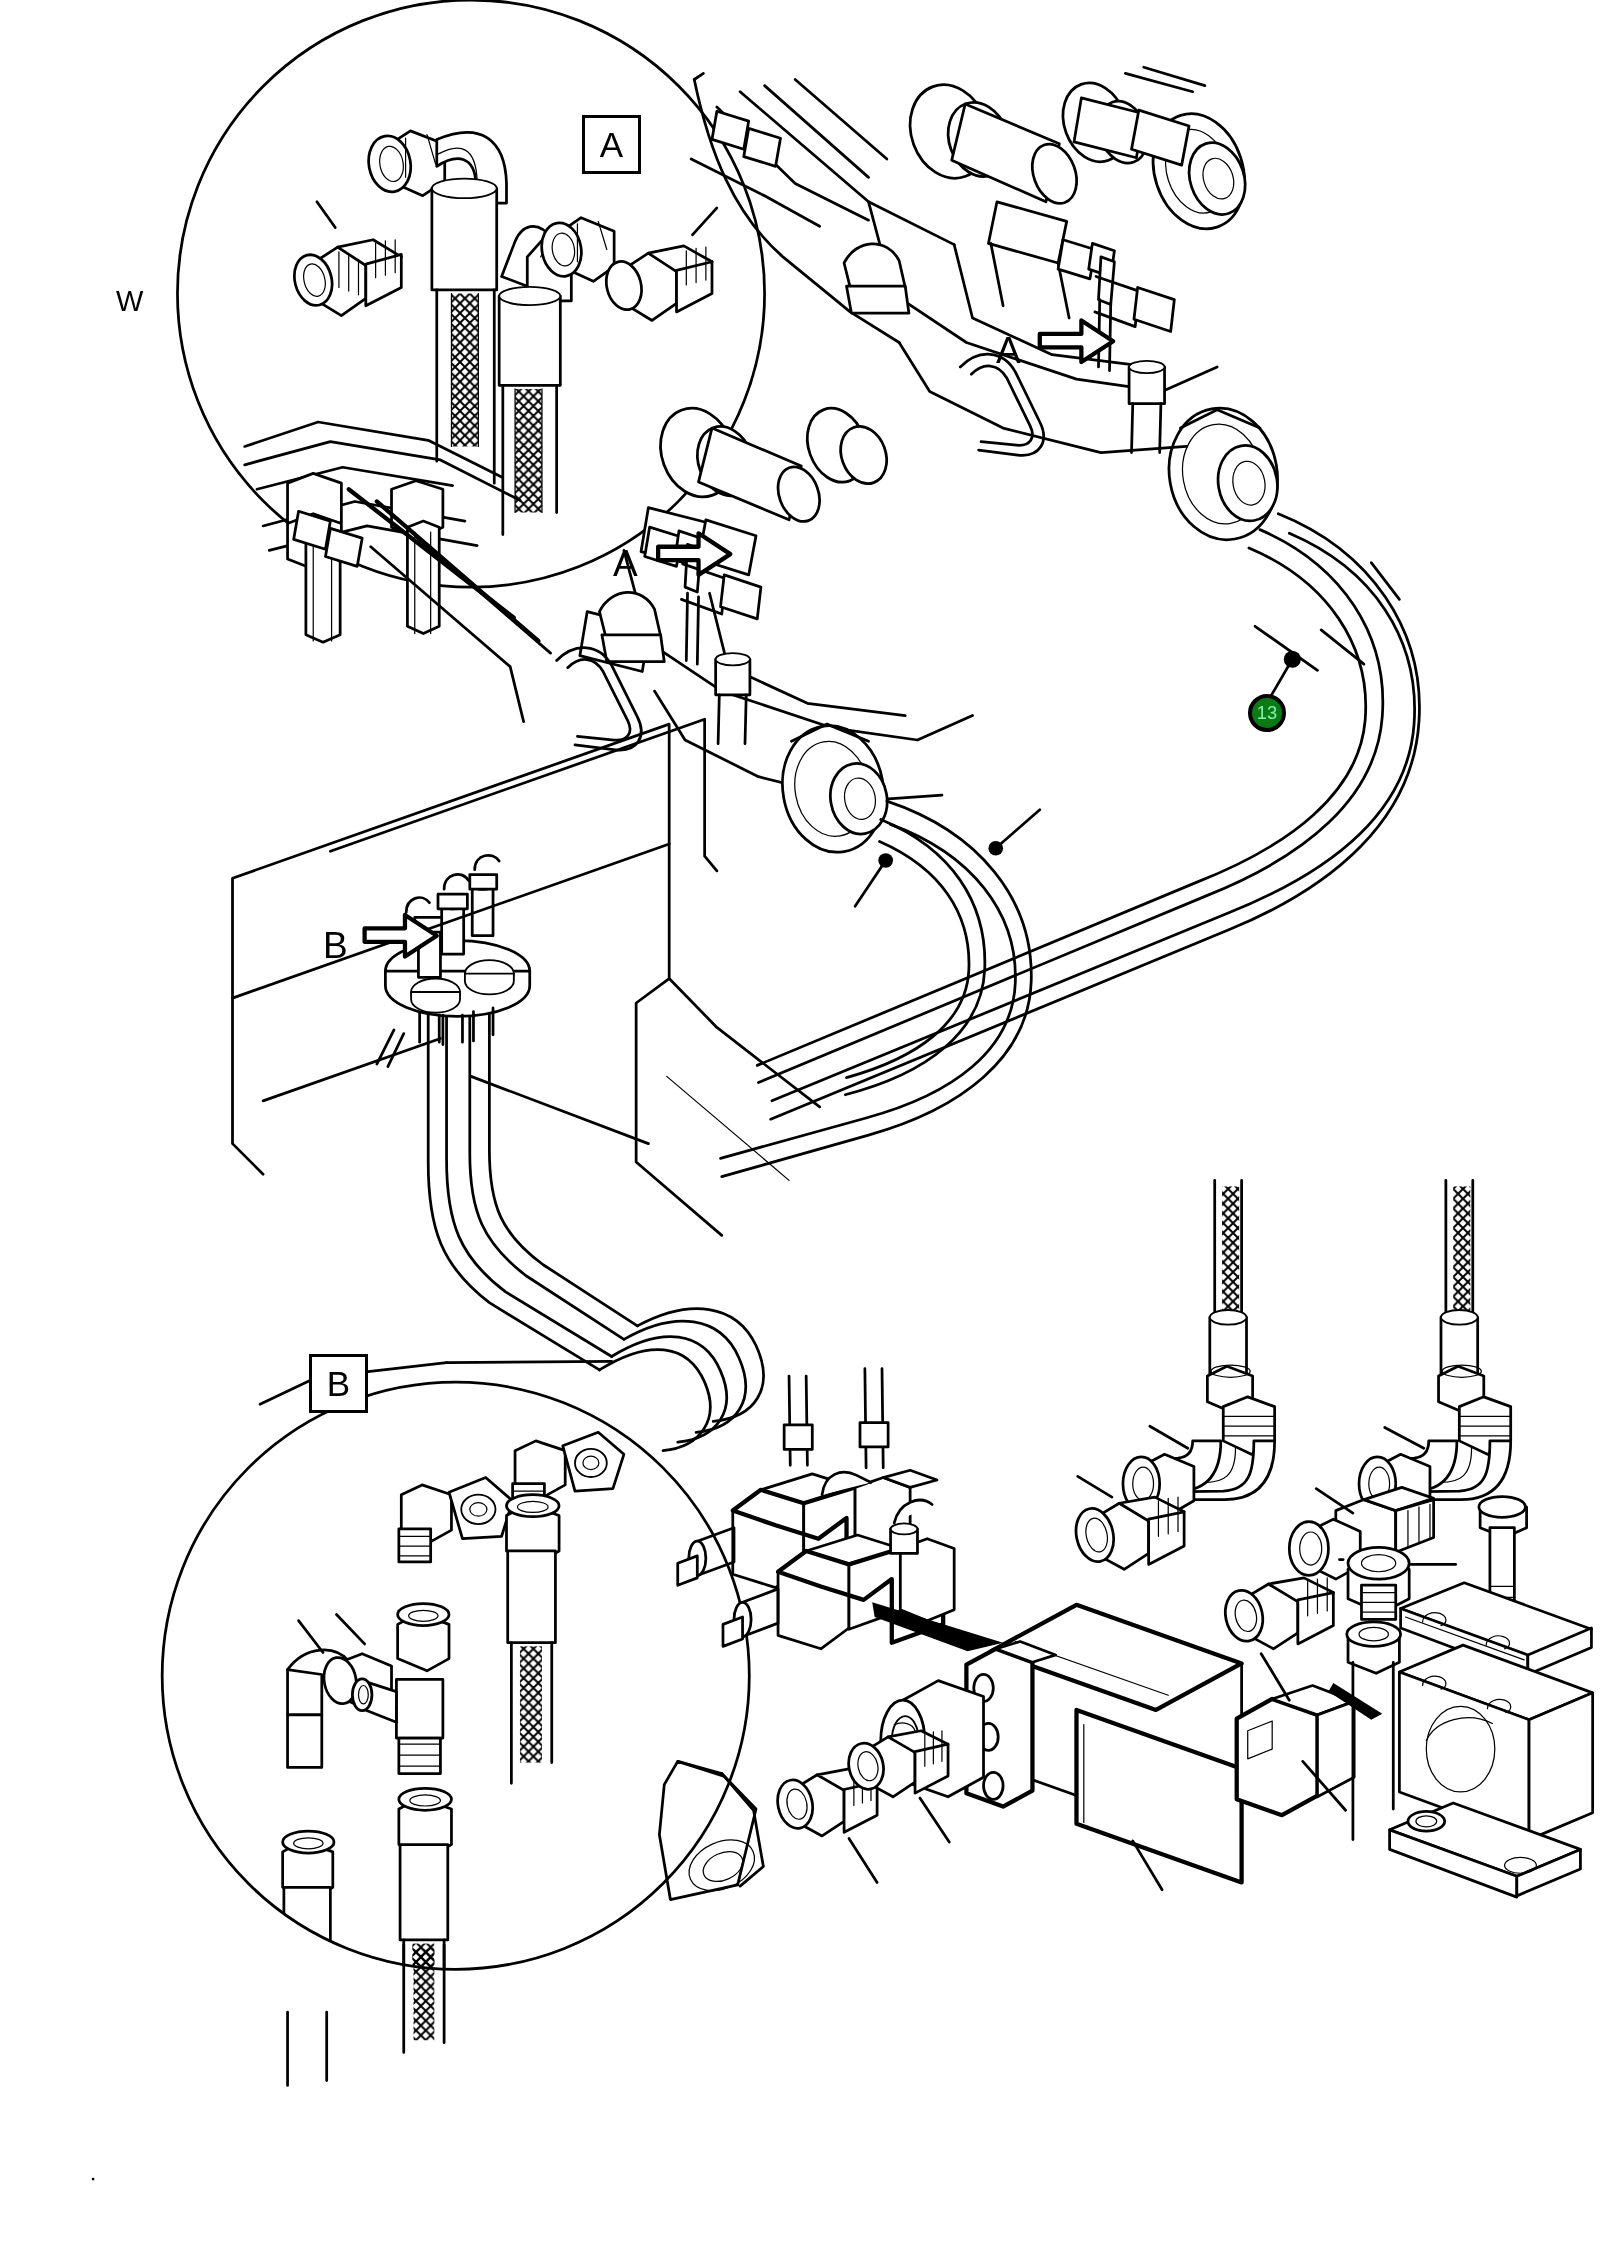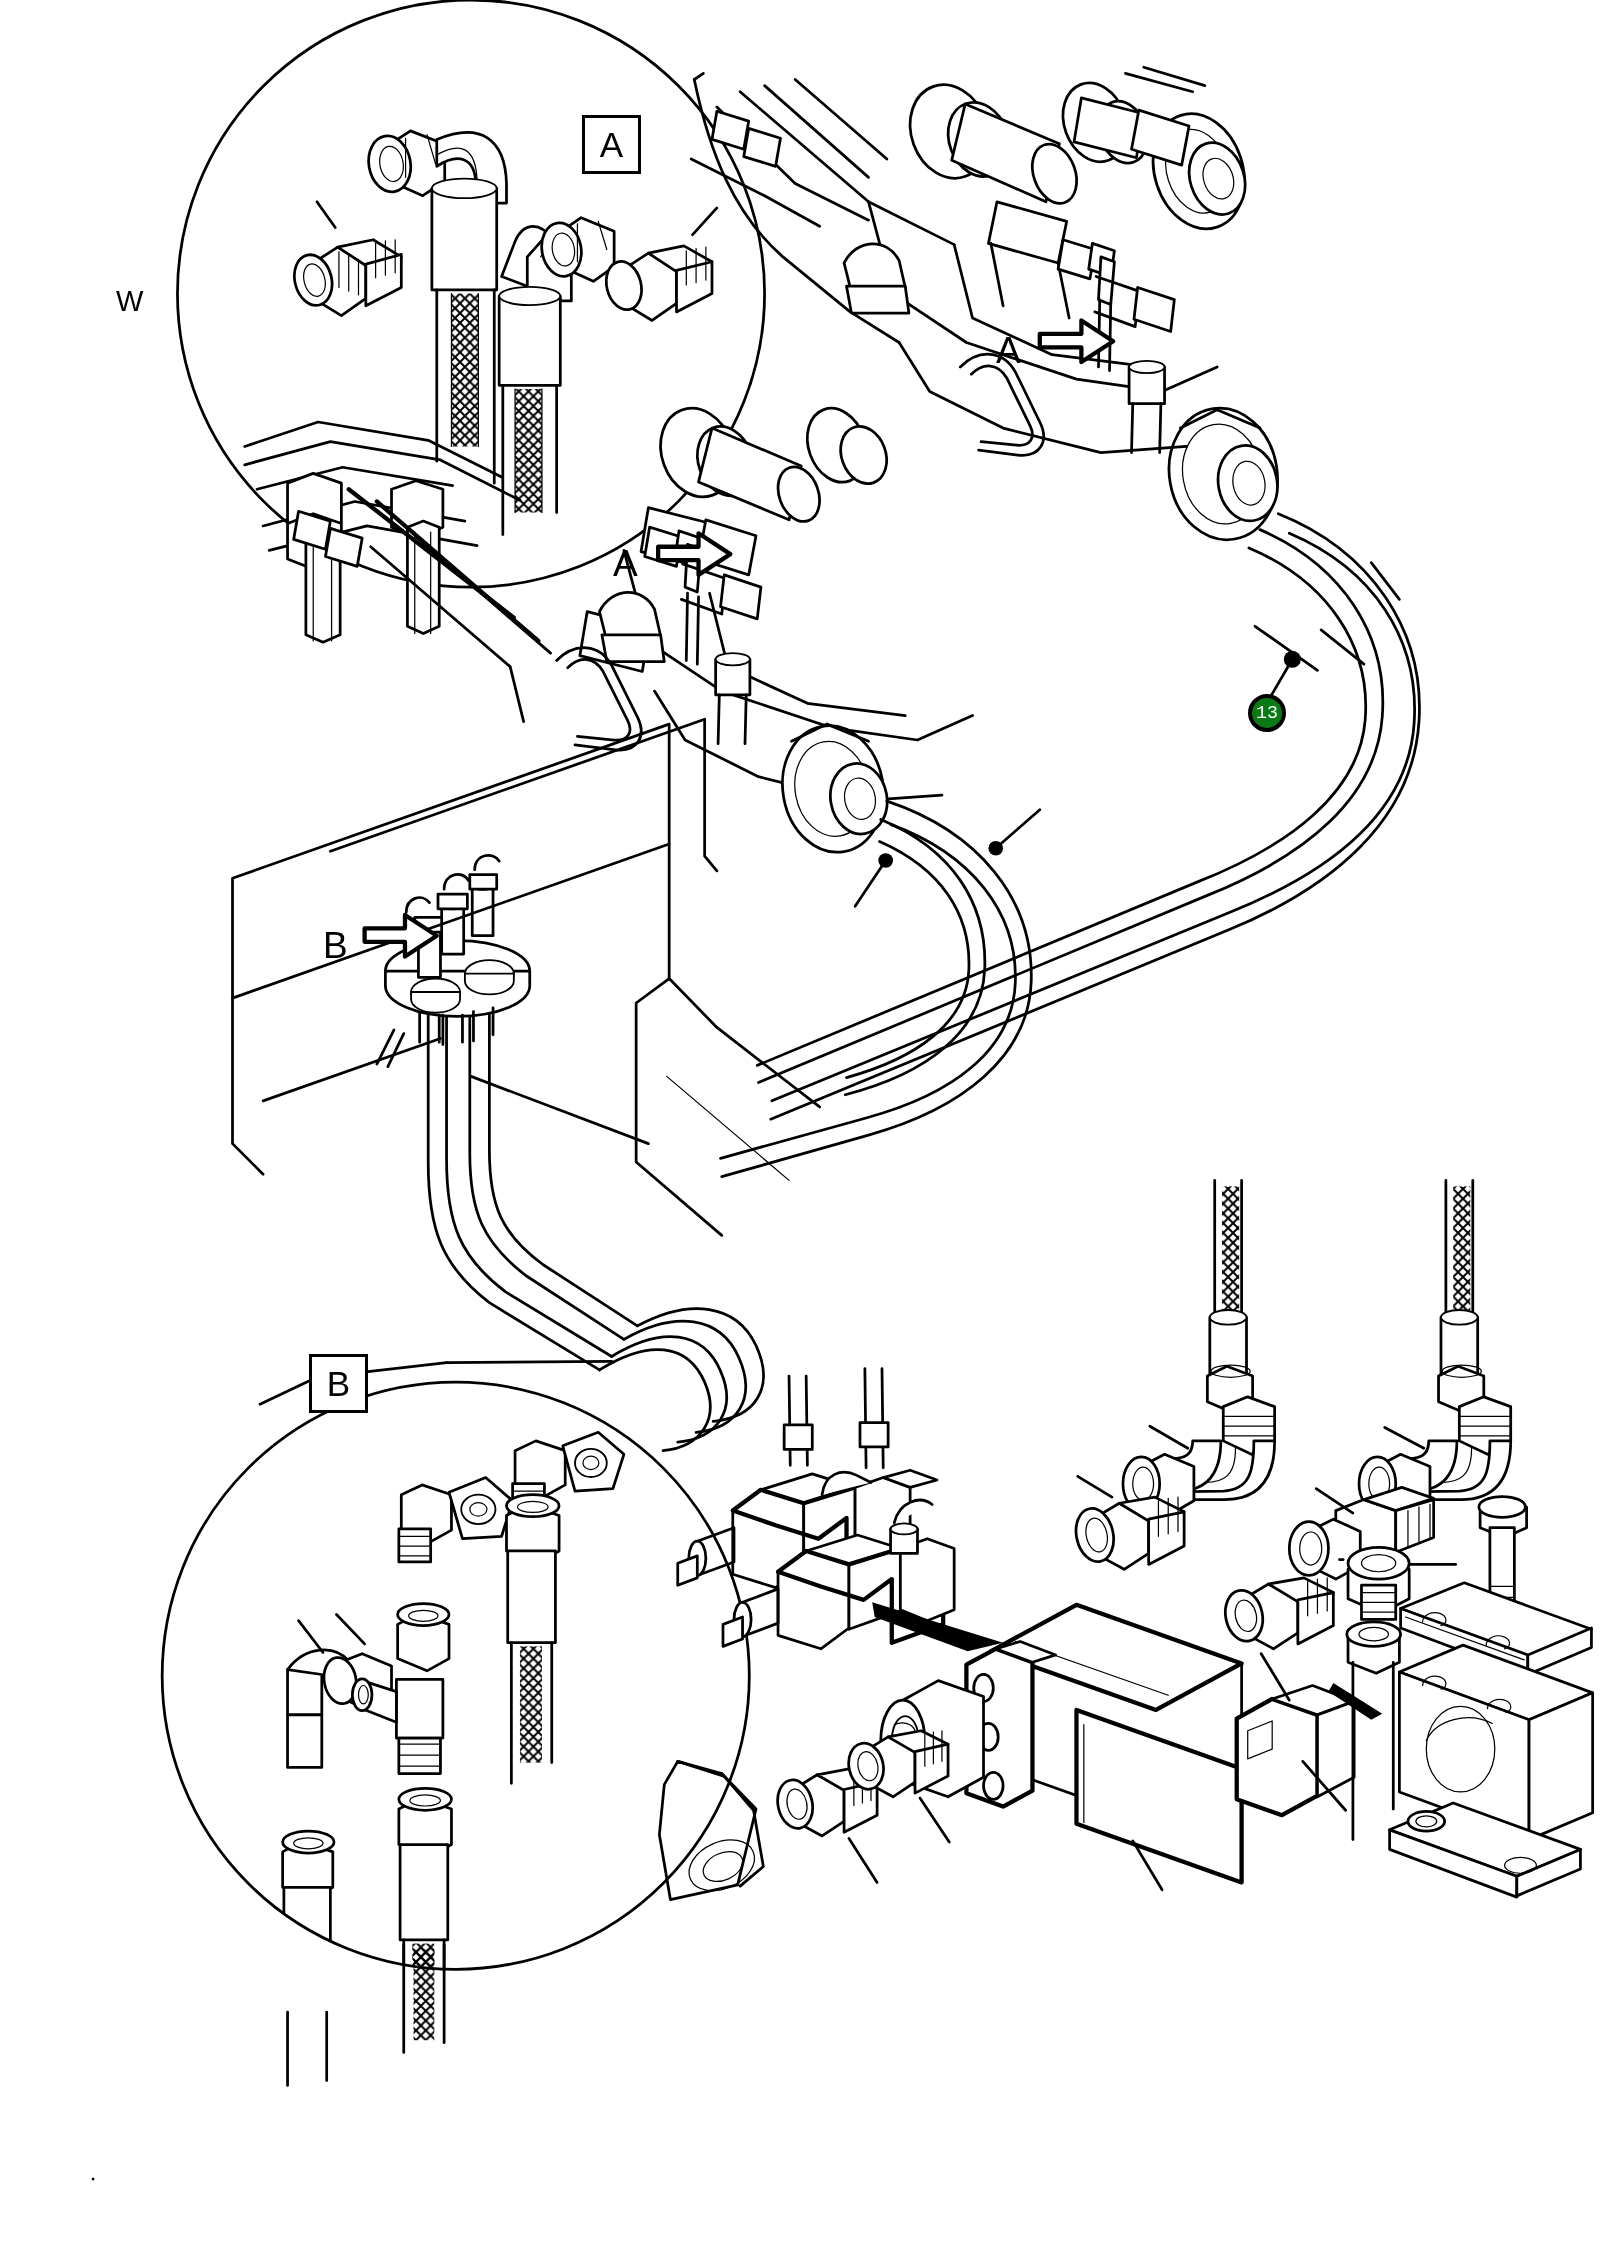--- a/index.html
+++ b/index.html
@@ -8,21 +8,21 @@
   #art{position:absolute;left:0;top:0;width:1616px;height:2261px;}
   .txt{position:absolute;font-family:"Liberation Sans",sans-serif;color:#000;line-height:1;white-space:nowrap;}
   .w-label{left:116px;top:287px;font-size:29px;font-weight:400;letter-spacing:0.6px;}
   .boxlbl{position:absolute;border:3.7px solid #000;background:#fff;display:flex;align-items:center;justify-content:center;font-size:35px;font-family:"Liberation Sans",sans-serif;color:#000;}
   #box-a{left:582px;top:115px;width:53px;height:53px;}
   #box-b{left:309px;top:1354px;width:53px;height:53px;}
   .callout-letter{position:absolute;font-size:37px;font-family:"Liberation Sans",sans-serif;color:#000;}
   #ca1{left:996px;top:330px;}
   #ca2{left:613px;top:543px;}
   #cb1{left:323px;top:925px;}
-  .badge{position:absolute;width:38px;height:38px;border-radius:50%;background:#0a7a14;border:4.3px solid #000;box-sizing:border-box;display:flex;align-items:center;justify-content:center;color:#ffffff;font-size:18.3px;font-family:Liberation Mono, monospace;}
+  .badge{position:absolute;width:38px;height:38px;border-radius:50%;background:#0a7a14;border:4.3px solid #000;box-sizing:border-box;display:flex;align-items:center;justify-content:center;color:#86efac;font-size:18.3px;font-family:Liberation Sans, sans-serif;}
   #badge-13{left:1248px;top:694px;}
 </style>
 </head>
 <body>
 
 <div id="page">
 
   <svg id="art" viewBox="0 0 2642 3697" xmlns="http://www.w3.org/2000/svg">
     <defs>
       <style>

